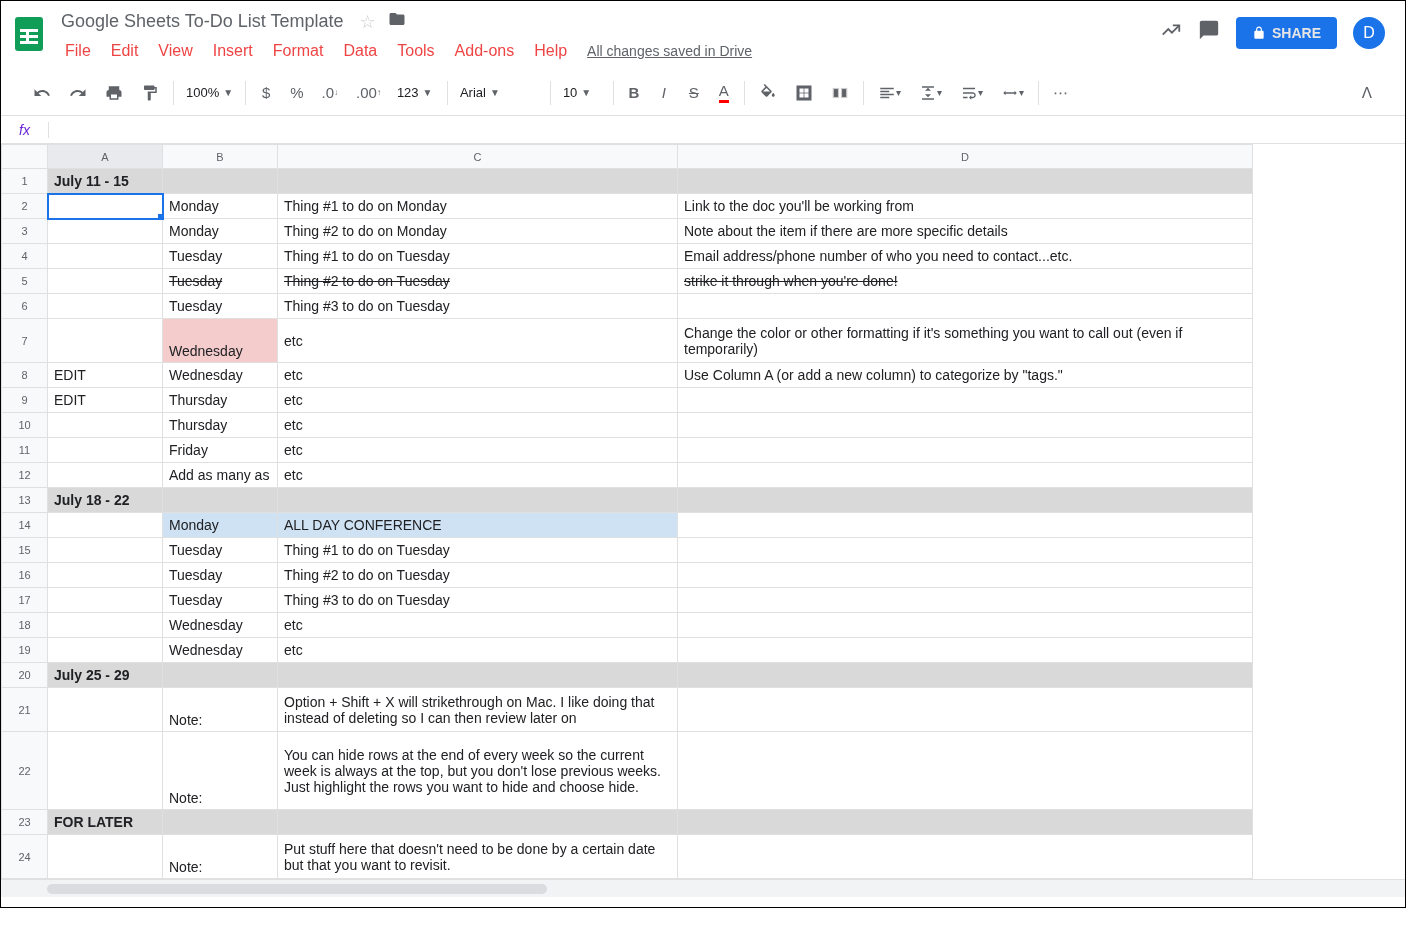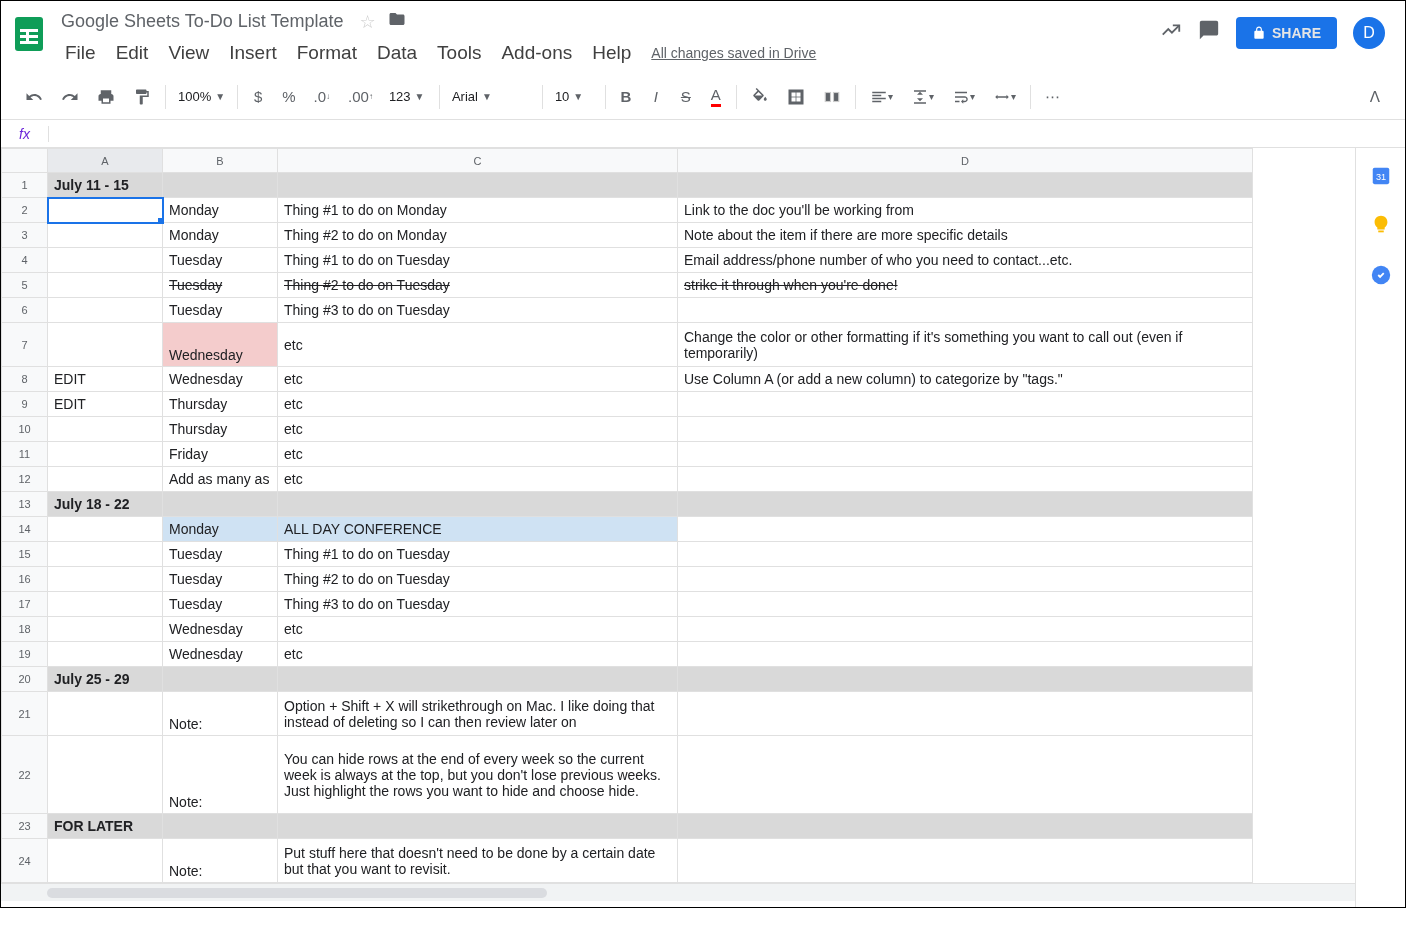--- a/index.html
+++ b/index.html
@@ -7,27 +7,27 @@
 .app { display: flex; flex-direction: column; height: 908px; width: 1406px; border: 1px solid #000; }
 .header { display: flex; align-items: flex-start; padding: 8px 8px 0 8px; }
 .logo { width: 40px; height: 40px; margin-right: 8px; margin-top: 4px; }
 .logo svg { width: 40px; height: 40px; }
 .title-area { flex: 1; }
 .title-row { display: flex; align-items: center; gap: 12px; }
 .doc-title { font-size: 18px; color: #5f6368; padding: 2px 4px; }
 .star { color: #ccc; font-size: 18px; }
 .folder-icon { color: #5f6368; font-size: 18px; }
 .menu-bar { display: flex; gap: 4px; margin-top: 4px; align-items: center; }
-.menu-item { padding: 4px 8px; font-size: 19px; color: #404040; cursor: pointer; border-radius: 3px; }
+.menu-item { padding: 4px 8px; font-size: 16px; color: #ef4444; cursor: pointer; border-radius: 3px; }
 .saved-text { font-size: 14px; color: #5f6368; text-decoration: underline; margin-left: 8px; }
 .header-right { display: flex; align-items: center; gap: 16px; padding-right: 12px; padding-top: 8px; }
 .header-icon { color: #5f6368; font-size: 22px; cursor: pointer; }
 .share-btn { background: #1a73e8; color: #e5e5e5; padding: 8px 16px; border-radius: 4px; font-weight: bold; font-size: 14px; display: flex; align-items: center; gap: 6px; cursor: pointer; }
 .avatar { width: 32px; height: 32px; border-radius: 50%; background: #1a73e8; color: #fff; display: flex; align-items: center; justify-content: center; font-size: 16px; }
-.toolbar { display: flex; align-items: center; padding: 6px 16px; border-bottom: 1px solid #e0e0e0; gap: 2px; margin-top: 6px; }
+.toolbar { display: flex; align-items: center; padding: 6px 24px; border-bottom: 1px solid #e0e0e0; gap: 2px; margin-top: 6px; }
 .tb-btn { padding: 6px 8px; color: #5f6368; cursor: pointer; border-radius: 3px; font-size: 15px; display: flex; align-items: center; justify-content: center; min-width: 28px; }
 .tb-sep { width: 1px; height: 24px; background: #e0e0e0; margin: 0 4px; }
 .tb-select { padding: 4px 6px; color: #202124; display: flex; align-items: center; gap: 4px; cursor: pointer; min-width: 50px; }
 .tb-dropdown { font-size: 10px; color: #5f6368; }
 .toolbar-right { margin-left: auto; }
 .fx-bar { display: flex; align-items: center; border-bottom: 1px solid #e0e0e0; height: 28px; }
 .fx-label { width: 48px; text-align: center; font-style: italic; color: #6d28d9; border-right: 1px solid #e0e0e0; font-size: 14px; }
 .fx-input { flex: 1; padding: 0 8px; }
 .main-area { display: flex; flex: 1; overflow: hidden; }
 .sheet-wrap { flex: 1; overflow: auto; position: relative; }
@@ -407,28 +407,14 @@
               <td class="col-B" style="height: 44px; vertical-align: bottom;">Note:</td>
               <td class="col-C wrap" style="height: 44px;">Put stuff here that doesn't need to be done by a certain date but that you want to revisit.</td>
               <td class="col-D wrap" style="height: 44px;"></td>
             </tr>
           </tbody>
       </table>
       <div class="scroll-h">
           <div class="scroll-thumb"></div>
         </div>
     </div>
-    <div class="side-panel">
-      <div class="side-icon"><svg viewBox="0 0 24 24">
-            <rect x="3" y="4" width="18" height="18" rx="2" fill="#4285f4"></rect>
-            <text x="12" y="17" text-anchor="middle" fill="#fff" font-size="10">31</text>
-          </svg></div>
-      <div class="side-icon"><svg viewBox="0 0 24 24">
-            <path fill="#fbbc04" d="M12 2C8 2 5 5 5 9c0 2.4 1.2 4.5 3 5.7V17h8v-2.3c1.8-1.2 3-3.3 3-5.7 0-4-3-7-7-7z"></path>
-            <rect x="9" y="18" width="6" height="2" fill="#fbbc04"></rect>
-          </svg></div>
-      <div class="side-icon"><svg viewBox="0 0 24 24">
-            <circle cx="12" cy="12" r="10" fill="#4285f4"></circle>
-            <path d="M9 12l2 2 4-4" stroke="#fff" stroke-width="2" fill="none"></path>
-          </svg></div>
-    </div>
   </div>
 </div>
 
 </body></html>

